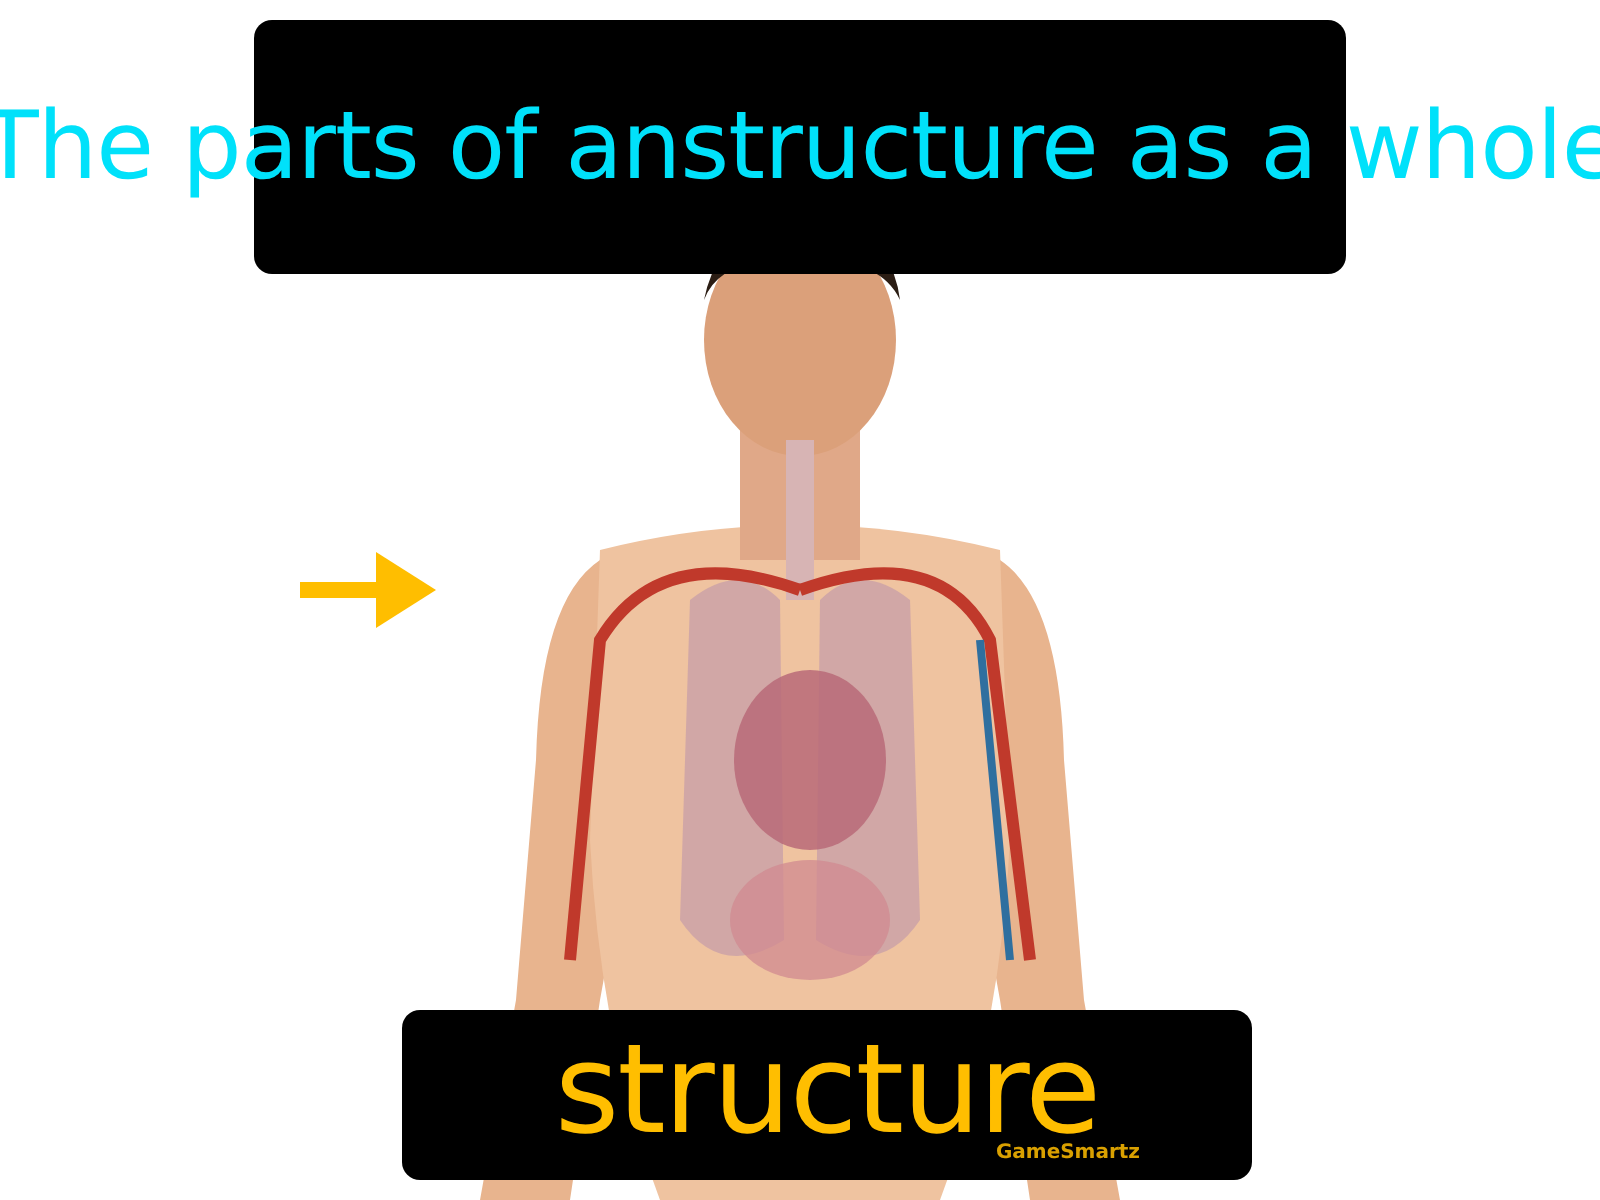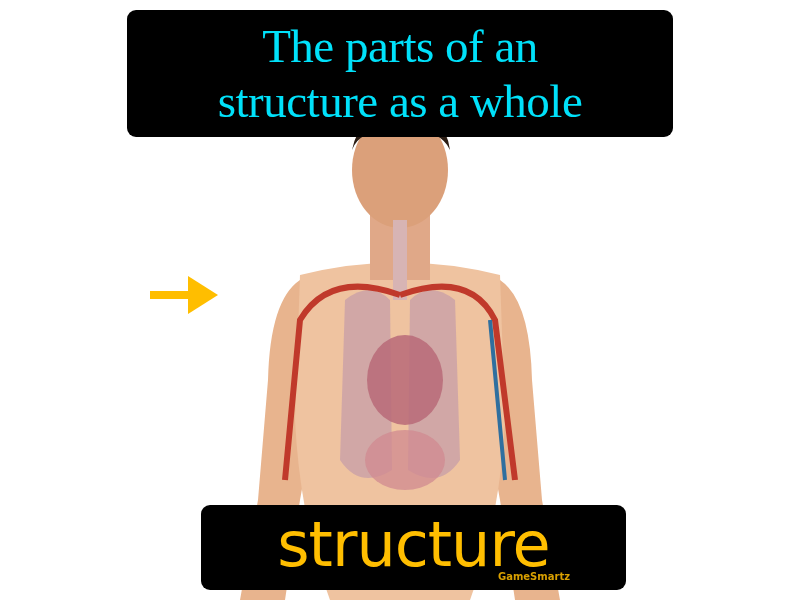--- a/index.html
+++ b/index.html
@@ -1,18 +1,18 @@
 <!DOCTYPE html>
 <html><head>
   <meta charset="utf-8">
   <style>
     html, body { margin: 0; padding: 0; }
     body { width: 800px; height: 600px; background: #ffffff; position: relative; overflow: hidden; font-family: "DejaVu Sans", sans-serif; }
     .figure { position: absolute; left: 0; top: 0; width: 800px; height: 600px; }
-    .def-box { position: absolute; left: 127px; top: 10px; width: 546px; height: 127px; background: #000; border-radius: 9px; display: flex; flex-direction: column; align-items: center; justify-content: center; font-family: Liberation Serif, serif; }
+    .def-box { position: absolute; left: 127px; top: 10px; width: 546px; height: 127px; background: #000; border-radius: 9px; display: flex; flex-direction: row; align-items: center; justify-content: center; }
     .def-line { color: #00e1fa; font-size: 47px; line-height: 55px; letter-spacing: -0.5px; white-space: nowrap; }
     .term-box { position: absolute; left: 201px; top: 505px; width: 425px; height: 85px; background: #000; border-radius: 9px; }
     .term { position: absolute; left: 0; right: 0; top: 4px; text-align: center; color: #ffbe00; font-size: 62px; line-height: 72px; letter-spacing: -1px; }
     .brand { position: absolute; right: 56px; bottom: 8px; color: #d9a000; font-size: 10px; font-weight: bold; }
     .arrow { position: absolute; left: 150px; top: 276px; width: 68px; height: 38px; }
   </style>
 </head>
 <body>
 
 <svg class="figure" viewBox="0 0 800 600">

